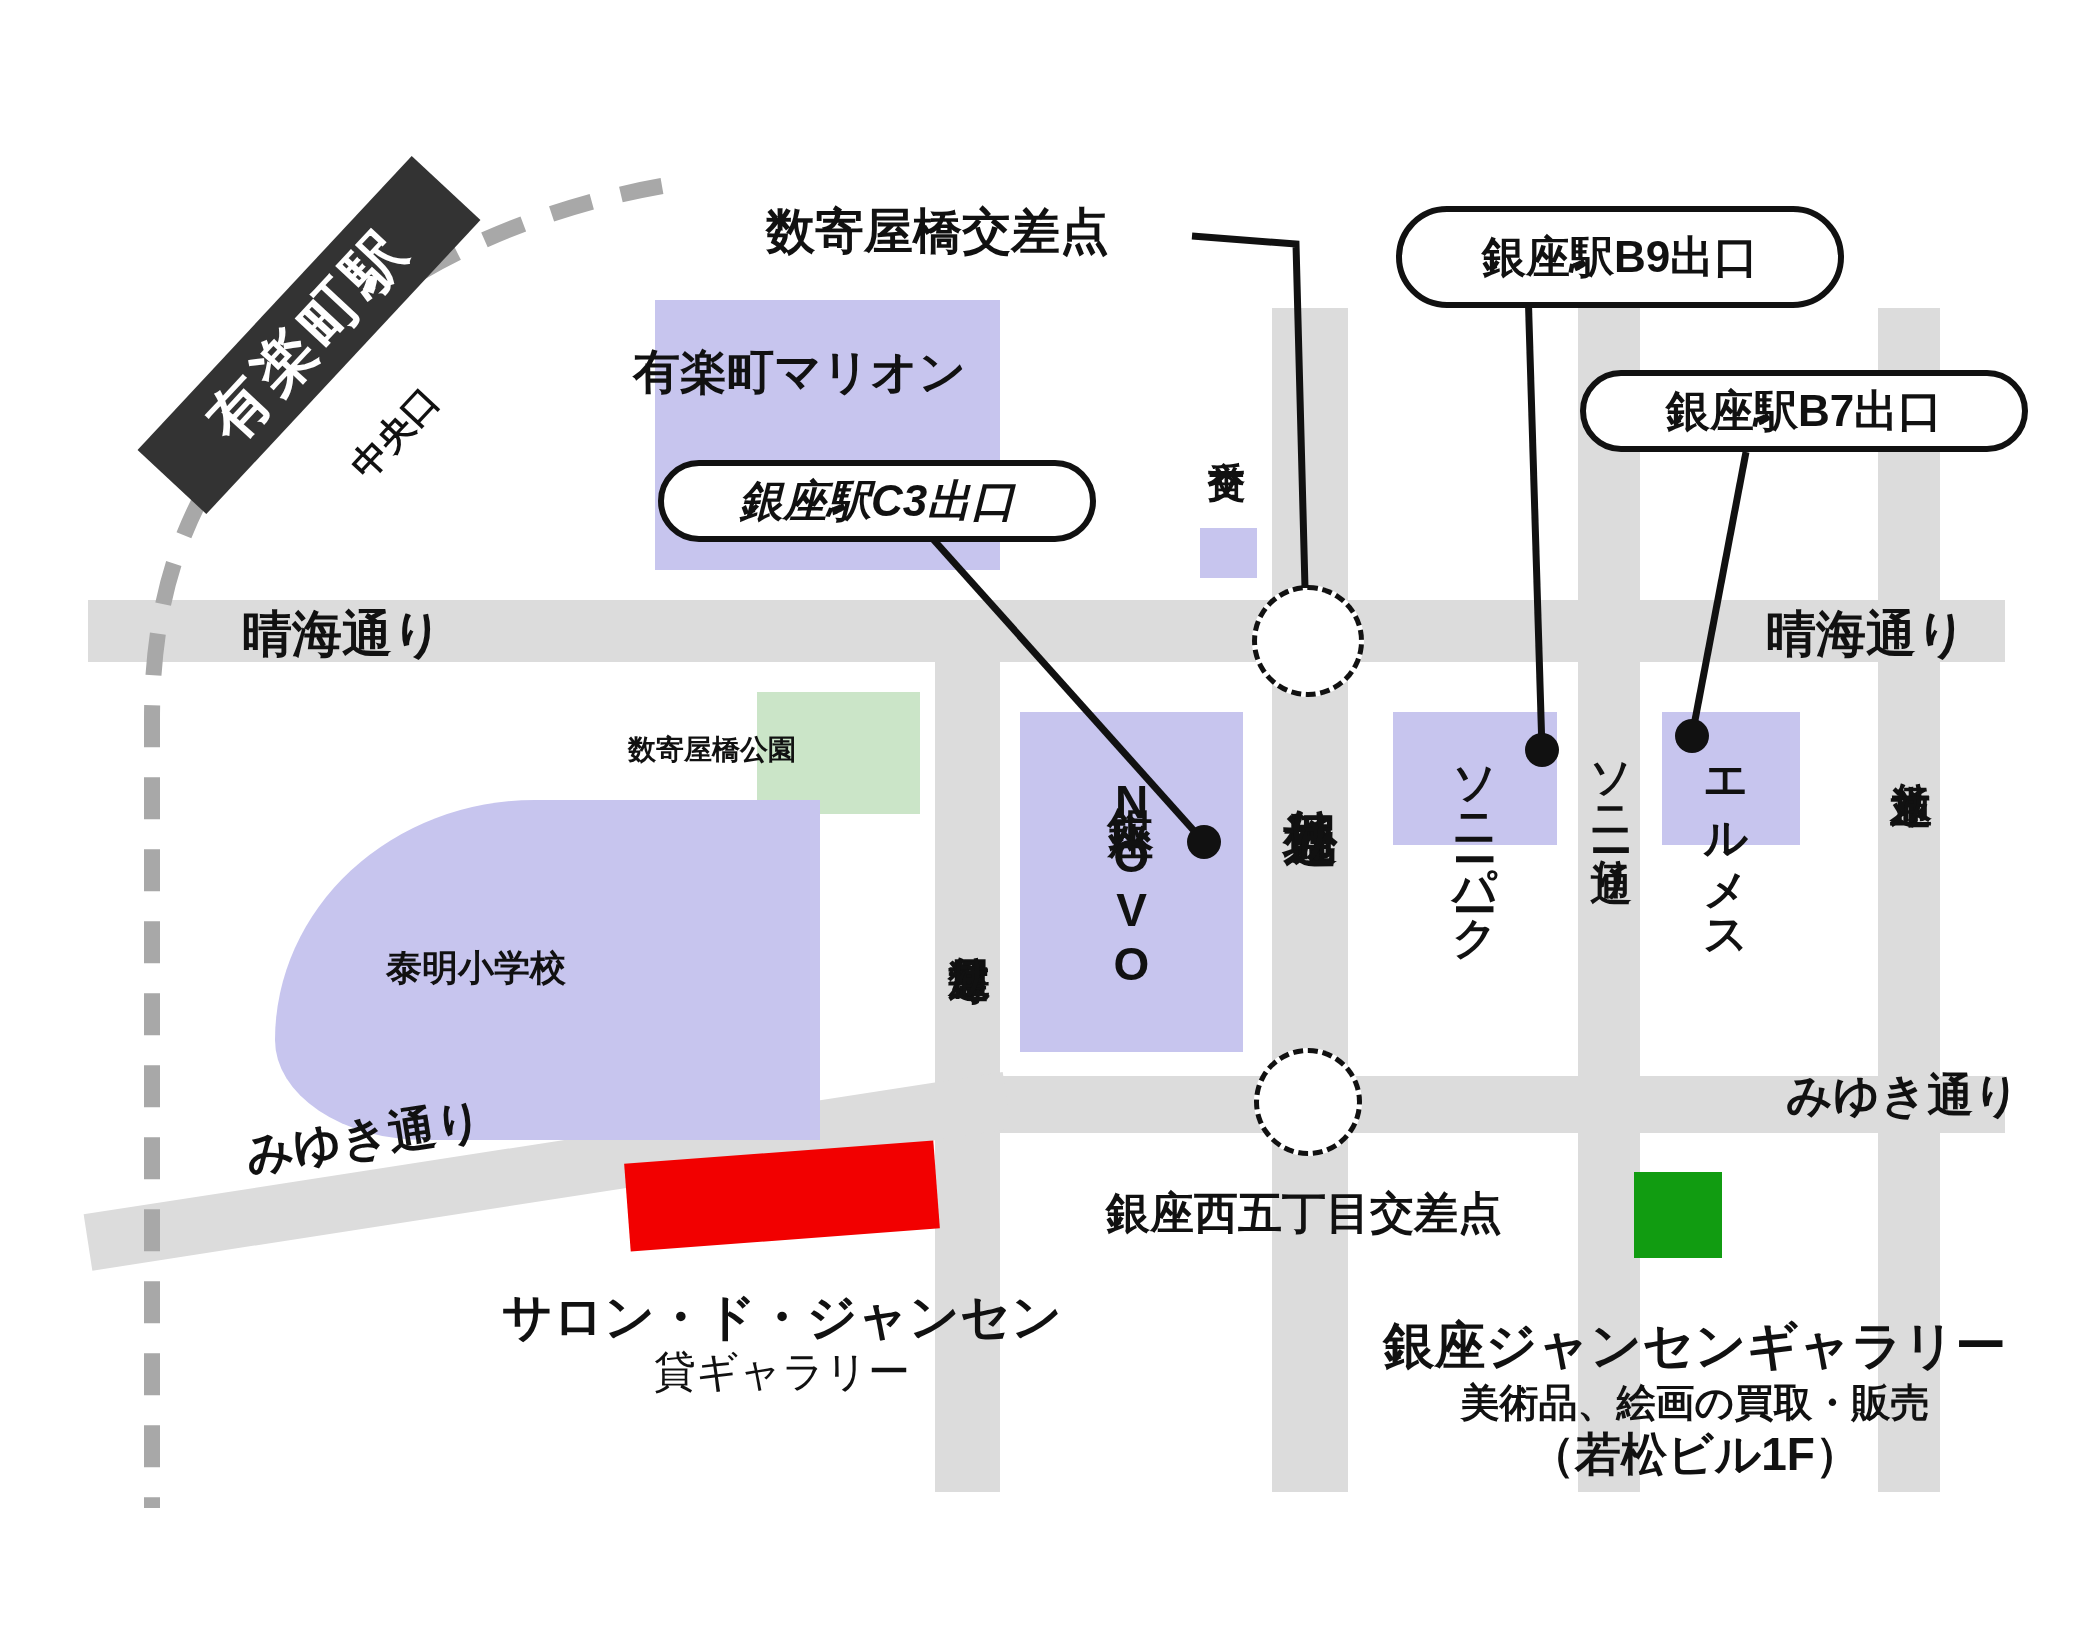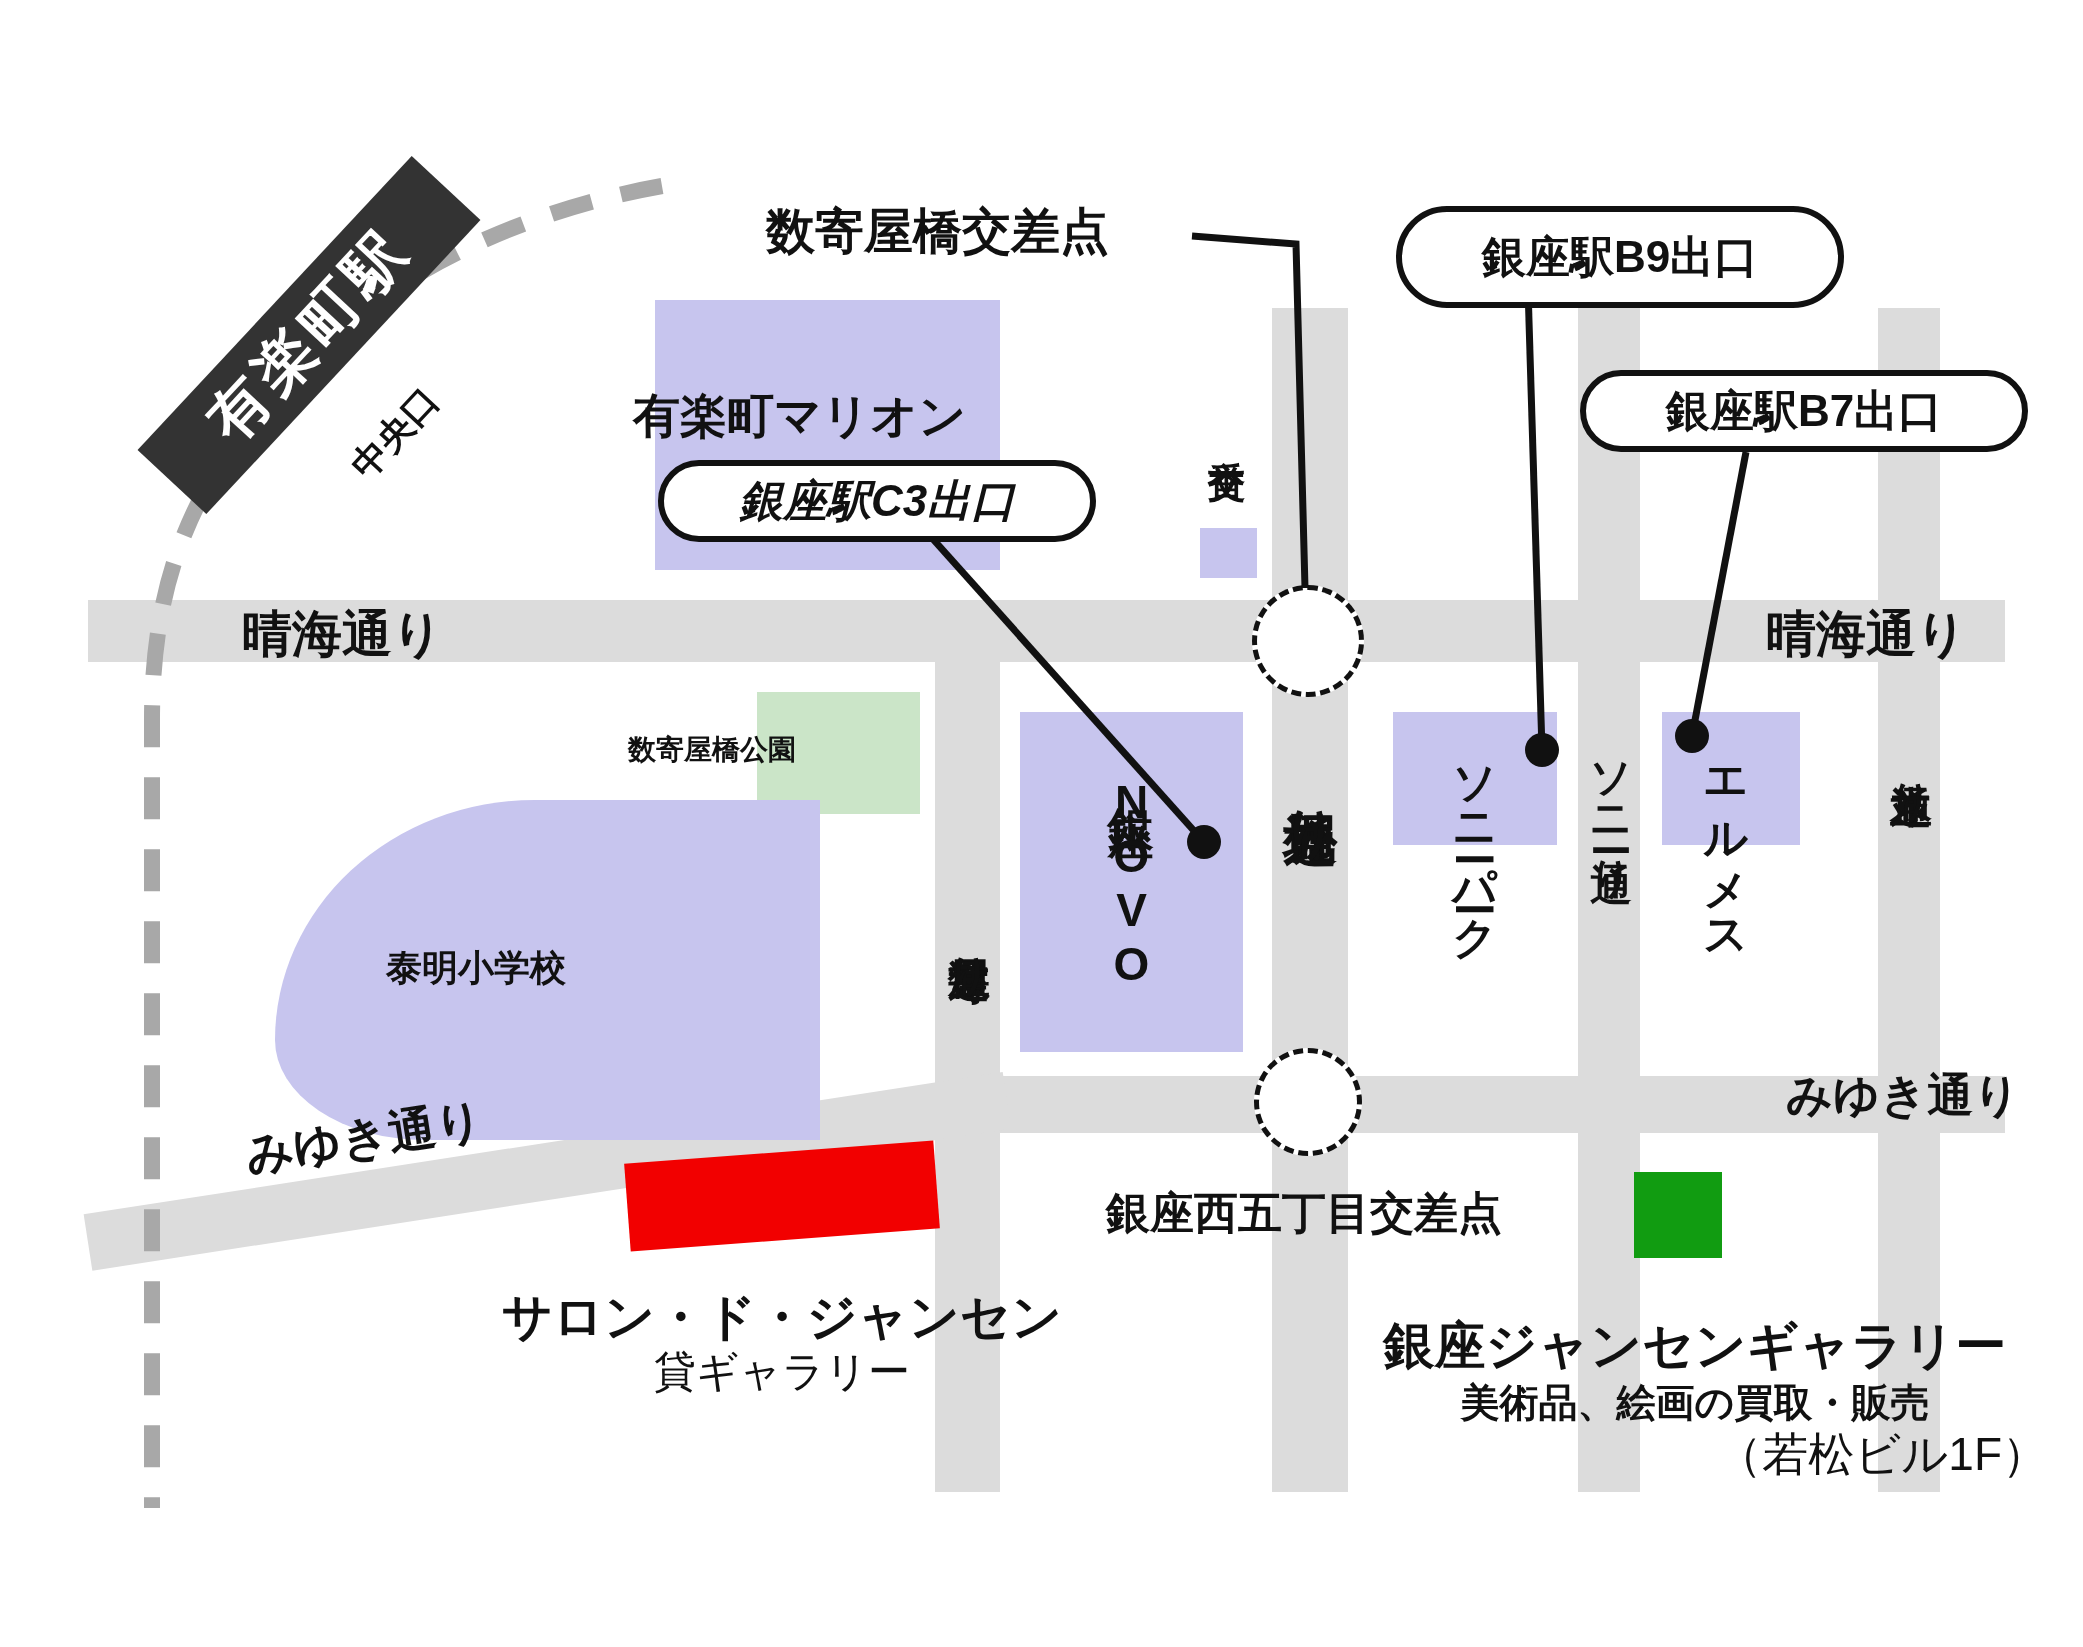--- a/index.html
+++ b/index.html
@@ -74,21 +74,21 @@
     font-weight:700; font-size:36px; transform:rotate(-47deg);
   }
 
   
   #pill-b9 { left:1396px; top:206px; width:448px; height:102px; }
   #pill-b7 { left:1580px; top:370px; width:448px; height:82px; }
   #pill-c3 { left:658px;  top:460px; width:438px; height:82px;font-style:italic; }
 
   
   #lbl-sukiyabashi { left:766px;  top:204px;  font-size:49px; }
-  #lbl-marion      { left:633px;  top:346px;  font-size:47px;margin-top:44px; }
+  #lbl-marion      { left:633px;  top:346px;  font-size:47px; }
   #lbl-koban       { left:1205px; top:430px;  font-size:38px; }
   #lbl-park        { left:628px;  top:734px;  font-size:28px;font-family:Liberation Serif, serif; }
   #lbl-novo        { font-size:46px; font-weight:700; letter-spacing:2px; }
   #lbl-sonypark    { left:1451px; top:737px;  font-size:44px; }
   #lbl-hermes      { left:1702px; top:742px;  font-size:44px; }
   #lbl-taimei      { left:386px;  top:948px;  font-size:36px; }
   #lbl-nishi5      { left:1106px; top:1188px; font-size:44px; }
 
   #lbl-harumi-l { left:242px;  top:606px;  font-size:50px; }
   #lbl-harumi-r { left:1766px; top:606px;  font-size:50px; }
@@ -99,21 +99,21 @@
   #lbl-miyuki-l { left:246px;  top:1130px; font-size:47px; transform:rotate(-8.8deg); transform-origin:left center; }
   #lbl-miyuki-r { left:1786px; top:1070px; font-size:46px; }
 
   
   .caption { position:absolute; text-align:center; white-space:nowrap; color:#111; }
   #salon-name   { left:430px;  top:1284px; width:704px; font-size:50px; font-weight:800; }
   #salon-type   { left:430px;  top:1344px; width:704px; font-size:42px; font-weight:400; }
   #salon-bldg   { left:430px;  top:1394px; width:704px; font-size:46px; font-weight:800; }
   #gallery-name { left:1342px; top:1312px; width:706px; font-size:51px; font-weight:800; }
   #gallery-desc { left:1342px; top:1376px; width:706px; font-size:39px; font-weight:600; }
-  #gallery-bldg { left:1342px; top:1424px; width:706px; font-size:46px; font-weight:400;text-align:right; }
+  #gallery-bldg { left:1342px; top:1424px; width:706px; font-size:46px; font-weight:700; }
 </style>
 </head>
 <body>
 
 <div id="map">
 
   <div id="road-harumi" class="road z1"></div>
   <div id="road-sotobori" class="road z1"></div>
   <div id="road-sony" class="road z1"></div>
   <div id="road-namiki" class="road z1"></div>

